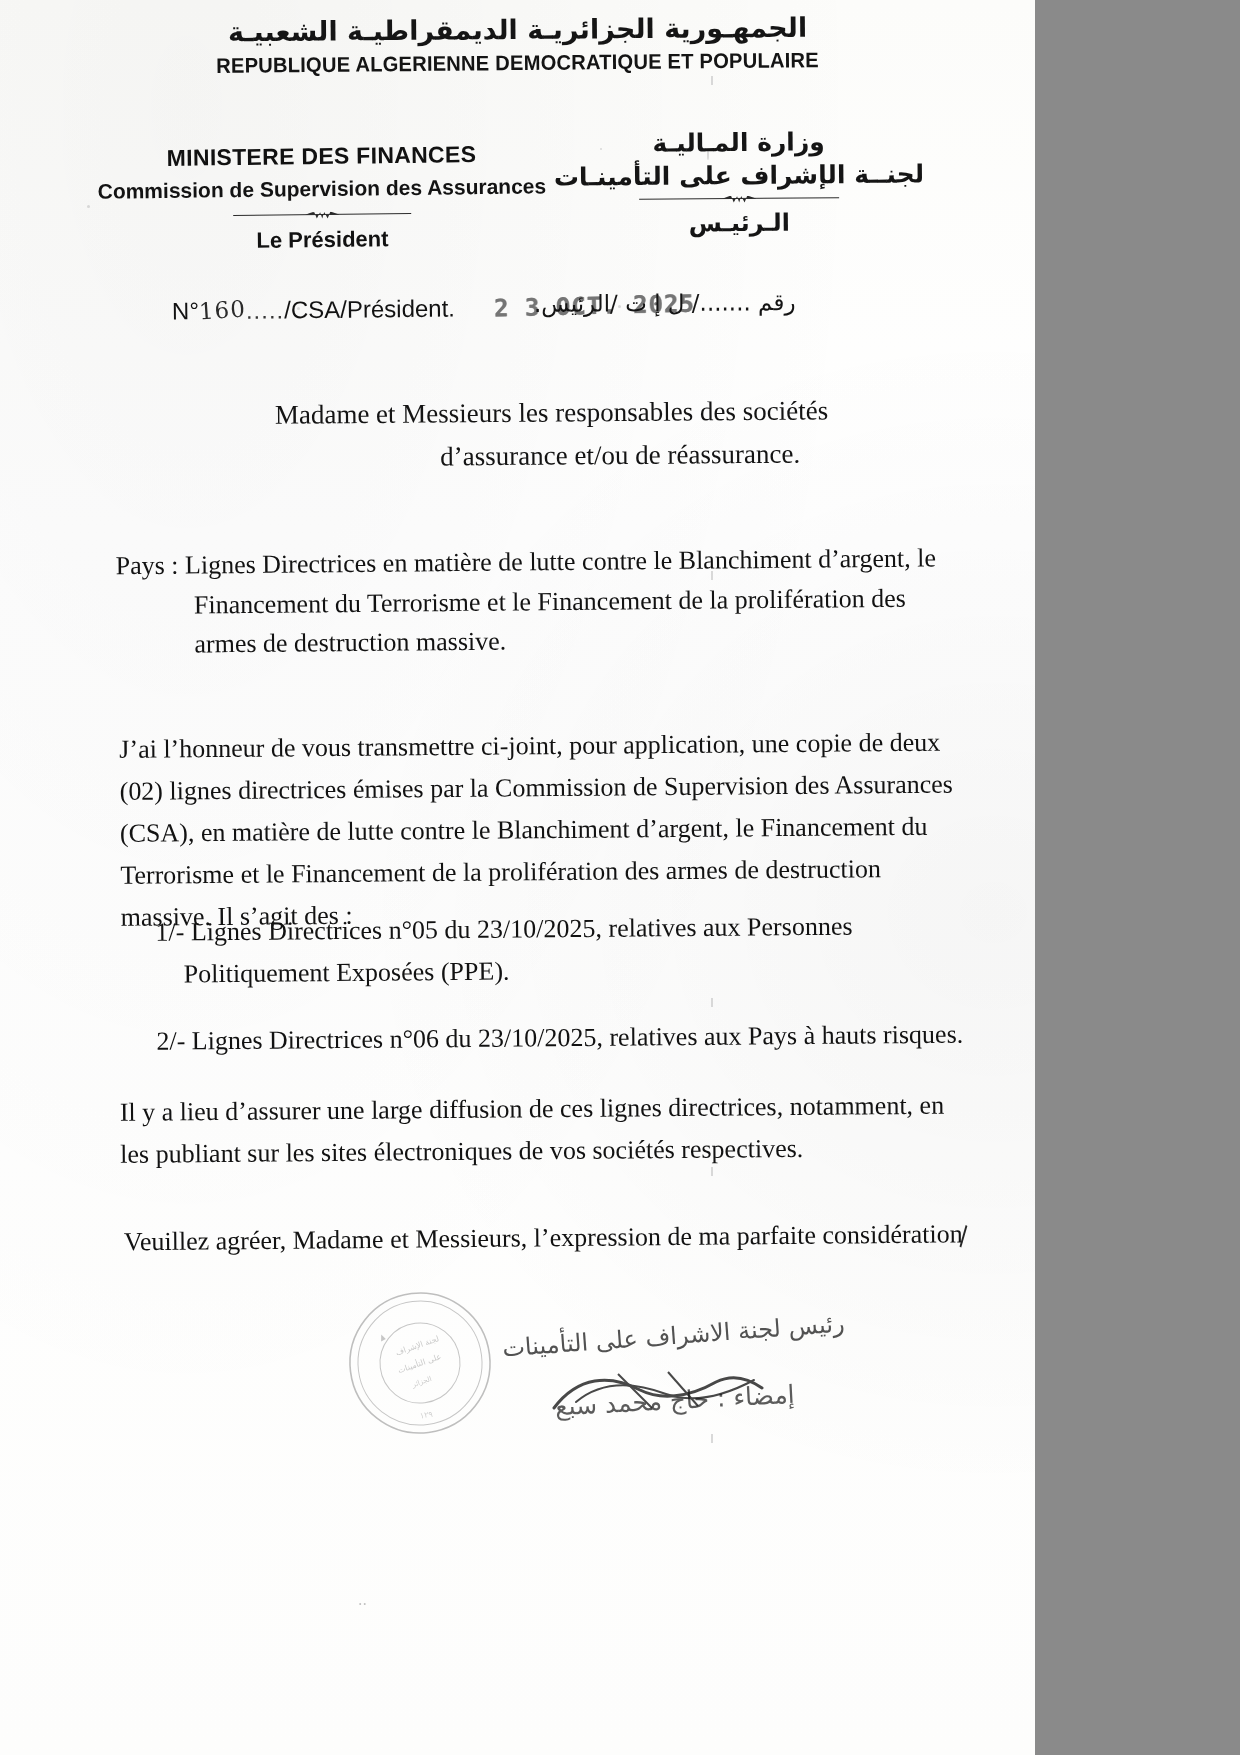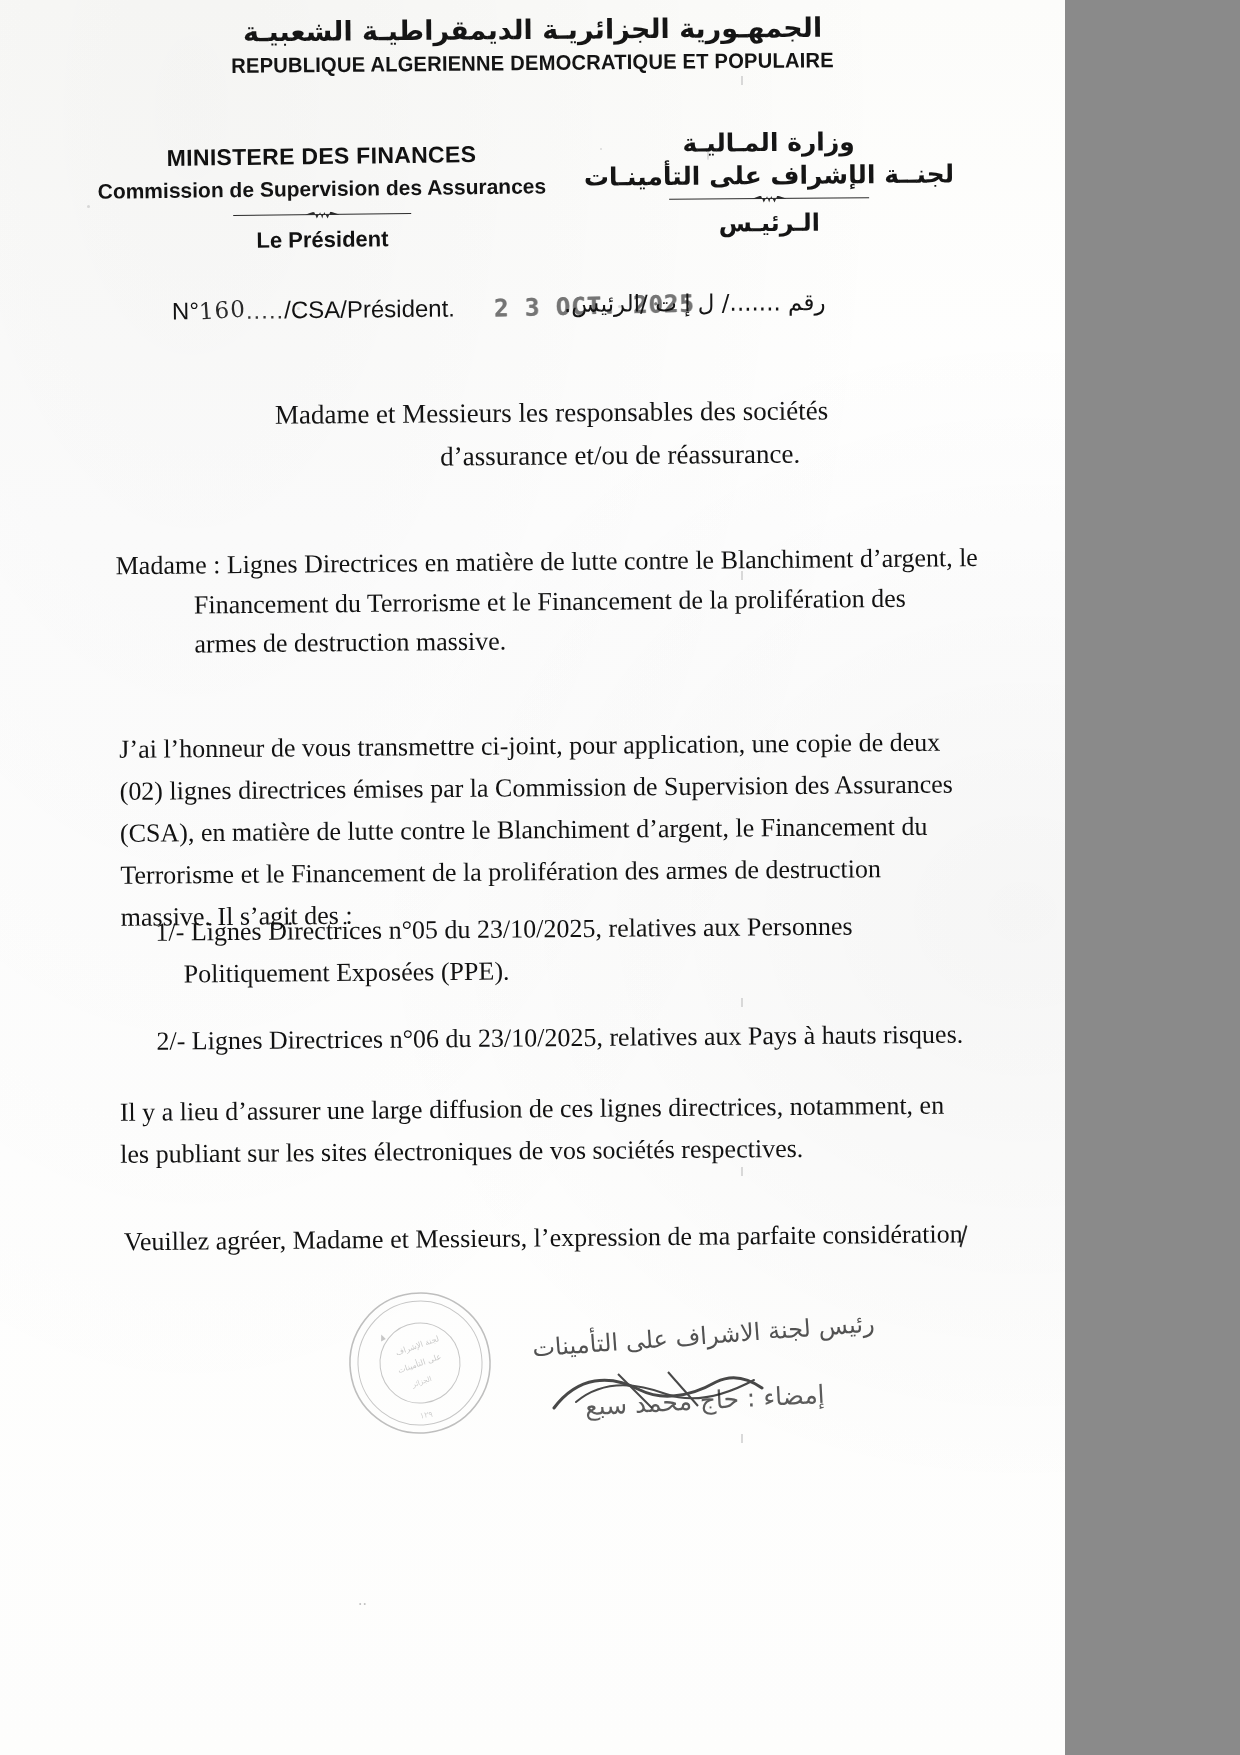--- a/index.html
+++ b/index.html
@@ -3,21 +3,20 @@
 <meta charset="utf-8">
 <style>
   html,body{margin:0;padding:0;background:#8a8a8a;}
   .page{
     position:relative;
     width:1035px;height:1755px;
     background:#ffffff;
     overflow:hidden;
     font-family:"Liberation Serif", serif;
     color:#121212;
-    padding-left:30px;
   }
   
   .scan-tint{
     position:absolute;inset:0;
     background:
       radial-gradient(ellipse at 18% 6%, rgba(0,0,0,0.030), rgba(0,0,0,0) 58%),
       radial-gradient(ellipse at 96% 52%, rgba(0,0,0,0.035), rgba(0,0,0,0) 46%),
       linear-gradient(180deg, rgba(252,252,250,1) 0%, rgba(255,255,255,1) 30%, rgba(253,253,252,1) 100%);
     pointer-events:none;
   }
@@ -260,21 +259,21 @@
 
   <div class="ref-ar">رقم ......./ ل إ ت /الرئيس.</div>
 
   <div class="addressee">
     <span>Madame et Messieurs les responsables des sociétés</span>
     <span class="l2">d’assurance et/ou de réassurance.</span>
   </div>
 
   <div class="objet">
     <span class="ln">
-      <span class="lab">Madame :</span>
+      <span class="lab">Pays :</span>
       <span>Lignes Directrices en matière de lutte contre le Blanchiment d’argent, le</span>
     </span>
     <span class="ln ln2">Financement du Terrorisme et le Financement   de la prolifération des</span>
     <span class="ln ln2">armes de destruction massive.</span>
   </div>
 
   <div class="para1">
     <span class="ln">J’ai l’honneur de vous transmettre ci-joint, pour application, une copie de deux</span>
     <span class="ln">(02) lignes directrices émises par la Commission de Supervision des Assurances</span>
     <span class="ln">(CSA), en matière de lutte contre le Blanchiment d’argent, le Financement du</span>

